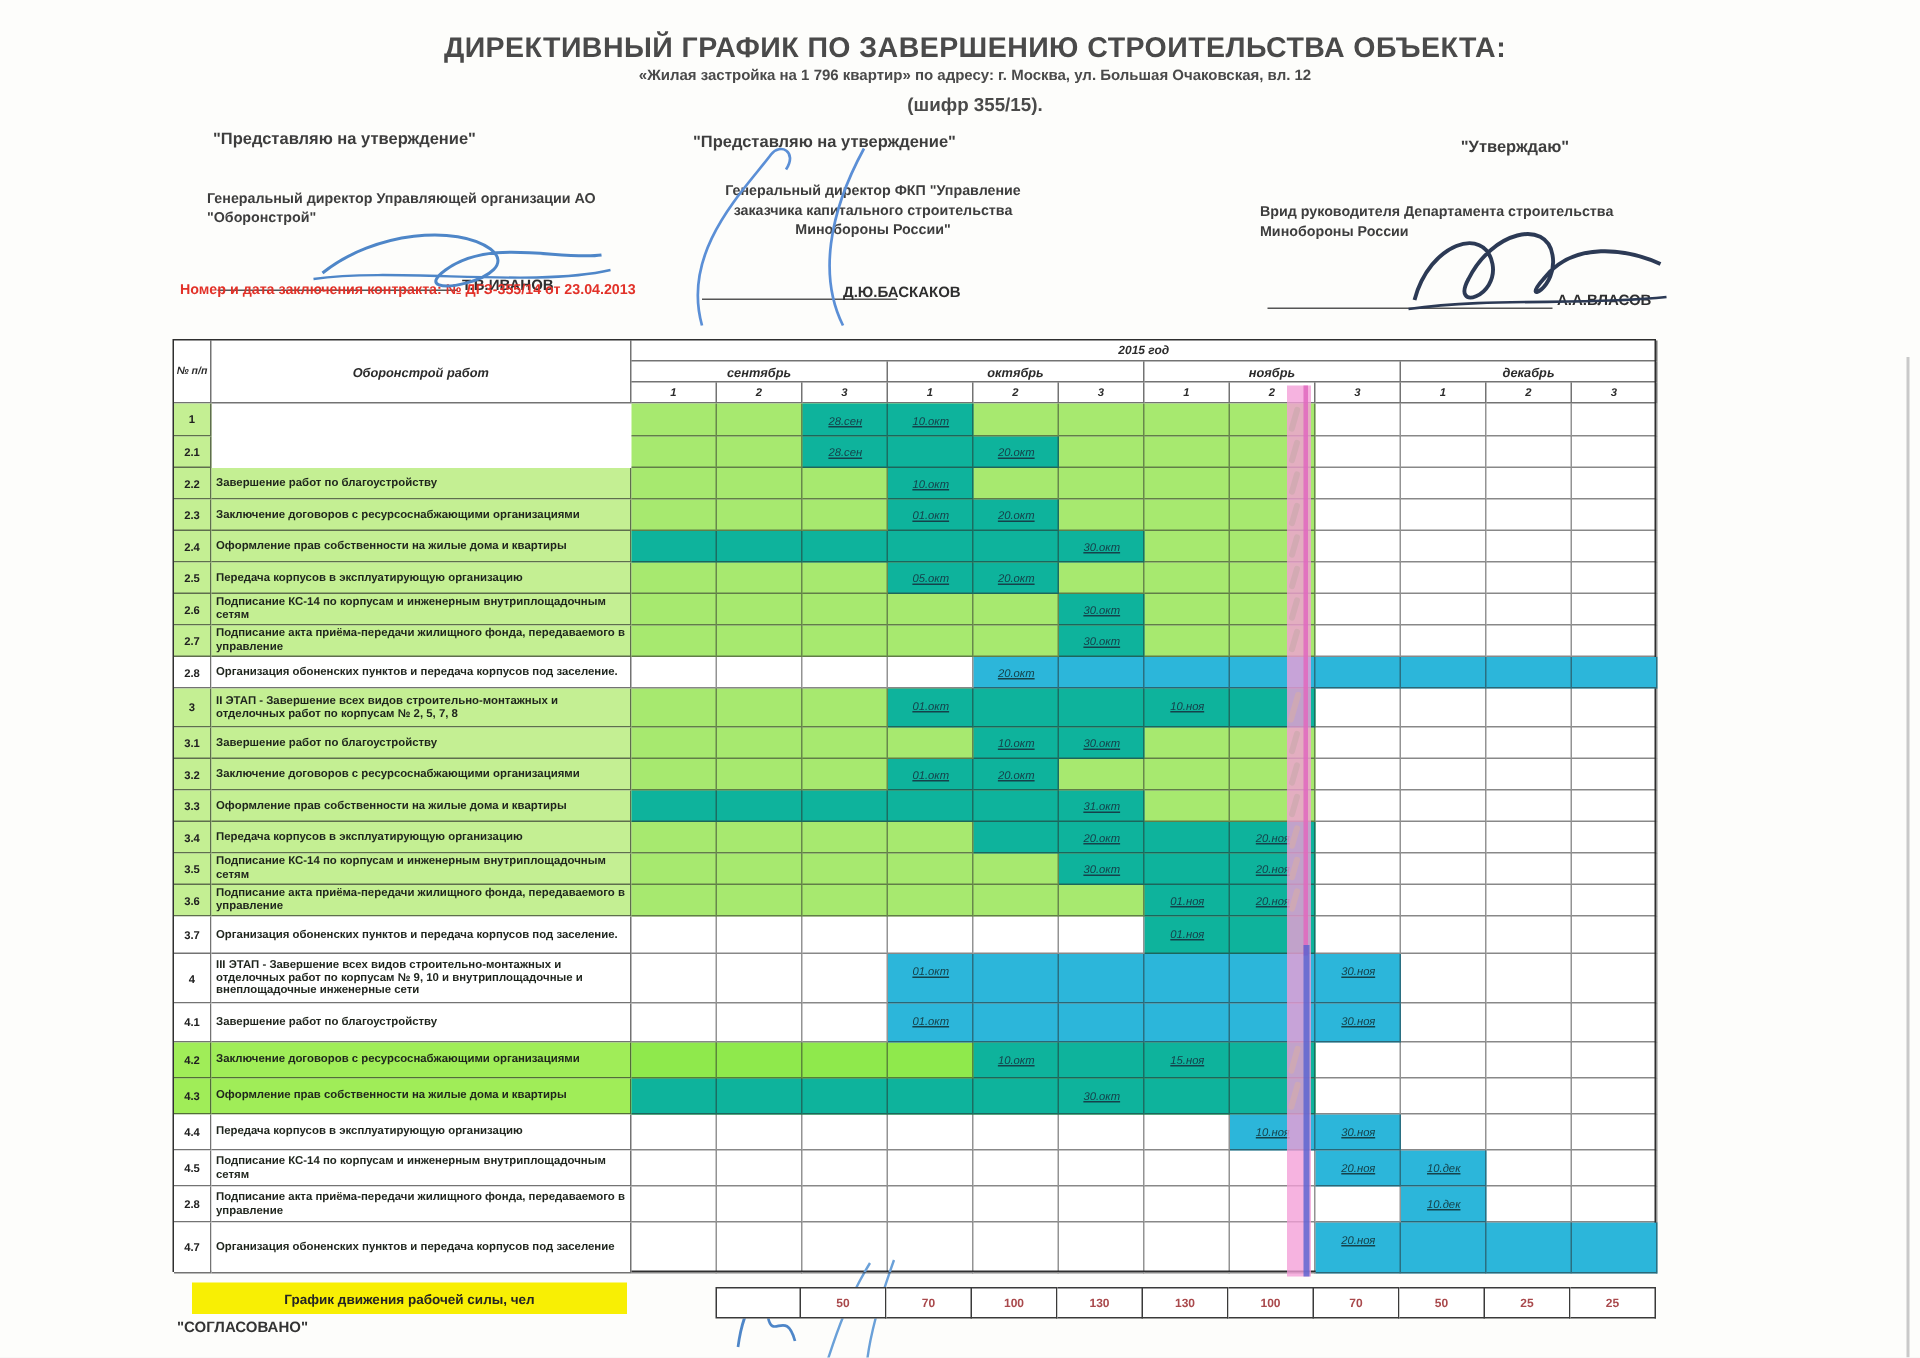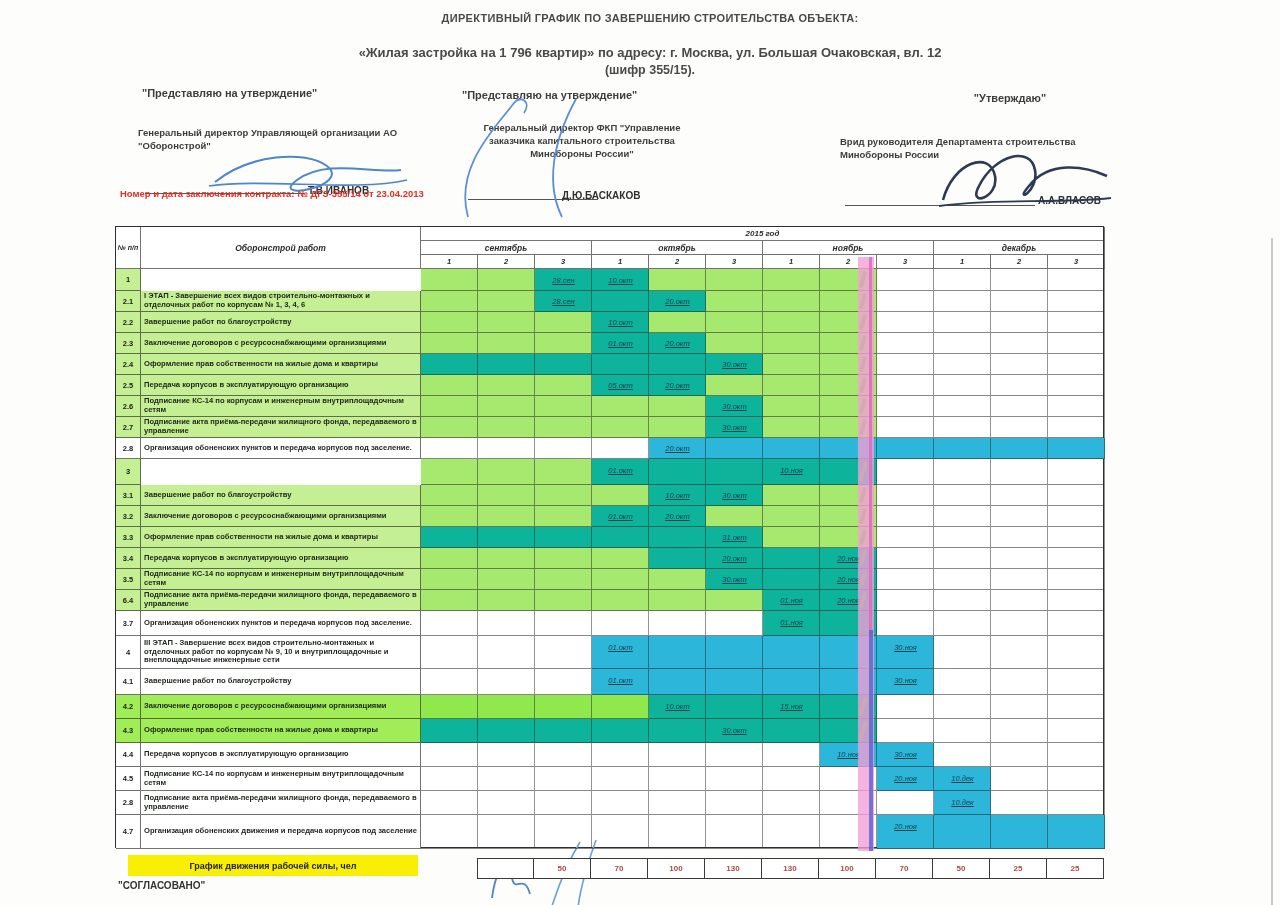--- a/index.html
+++ b/index.html
@@ -1,21 +1,21 @@
 <!DOCTYPE html>
 <html><head>
 <meta charset="utf-8">
 <style>
   html,body{margin:0;padding:0;}
   body{width:1280px;height:905px;position:relative;background:#e8e8e8;
        font-family:"Liberation Sans","DejaVu Sans",sans-serif;}
   .page{position:absolute;left:0;top:0;width:1280px;height:905px;background:#fdfdfb;overflow:hidden;}
   .title-line{position:absolute;left:210px;width:880px;text-align:center;color:#4a4a4a;font-weight:bold;}
-  .t1{top:12px;font-size:11px;letter-spacing:.3px;}
-  .t2{top:45px;font-size:13px;}
+  .t1{top:22px;font-size:19px;letter-spacing:.3px;}
+  .t2{top:45px;font-size:10px;}
   .t3{top:63px;font-size:12.5px;}
   .stamp{position:absolute;font-weight:bold;color:#3d3d3d;font-size:11px;}
   .role{position:absolute;font-weight:bold;color:#3d3d3d;font-size:9.5px;line-height:1.35;text-align:center;}
   .sigline{position:absolute;border-bottom:1.4px solid #555;}
   .signame{position:absolute;font-weight:bold;color:#2f2f2f;font-size:10px;}
   .contract{position:absolute;left:120px;top:188px;color:#e23128;font-weight:bold;font-size:9.5px;}
   #gantt{position:absolute;left:115px;top:226px;width:989px;height:622px;border:1.6px solid #2f2f2f;box-sizing:border-box;background:#fff;}
   .cell{position:absolute;box-sizing:border-box;border-right:1px solid rgba(40,40,40,.65);border-bottom:1px solid rgba(40,40,40,.65);}
   .hcell{display:flex;align-items:center;justify-content:center;font-weight:bold;font-style:italic;color:#2c2c2c;}
   .numcell{display:flex;align-items:center;justify-content:center;font-weight:bold;font-size:7.5px;color:#202020;}
@@ -93,21 +93,20 @@
       <div class="gc" style="left: 590px; top: 42px; width: 57px; height: 22px;"></div>
       <div class="gc" style="left: 647px; top: 42px; width: 57px; height: 22px;"></div>
       <div class="gc" style="left: 704px; top: 42px; width: 57px; height: 22px;"></div>
       <div class="gc" style="left: 761px; top: 42px; width: 57px; height: 22px;"></div>
       <div class="gc" style="left: 818px; top: 42px; width: 57px; height: 22px;"></div>
       <div class="gc" style="left: 875px; top: 42px; width: 57px; height: 22px;"></div>
       <div class="gc" style="left: 932px; top: 42px; width: 57px; height: 22px;"></div>
       <div class="date" style="left: 419px; top: 42px; width: 57px; height: 22px;">28.сен</div>
       <div class="date" style="left: 476px; top: 42px; width: 57px; height: 22px;">10.окт</div>
       <div class="cell numcell" style="left: 0px; top: 64px; width: 25px; height: 21px; background: rgb(196, 239, 147);">2.1</div>
-      <div class="cell labcell" style="left: 25px; top: 64px; width: 280px; height: 21px; background: rgb(196, 239, 147);">I ЭТАП - Завершение всех видов строительно-монтажных и отделочных работ по корпусам № 1, 3, 4, 6</div>
       <div class="wash" style="left: 305px; top: 64px; width: 456px; height: 21px; background: rgb(167, 233, 111);"></div>
       <div class="swash" style="left: 745px; top: 66px; width: 4px; height: 16px; background: rgb(86, 208, 44);"></div>
       <div class="bar" style="left: 419px; top: 64px; width: 171px; height: 21px; background: rgb(14, 179, 156);"></div>
       <div class="gc" style="left: 305px; top: 64px; width: 57px; height: 21px;"></div>
       <div class="gc" style="left: 362px; top: 64px; width: 57px; height: 21px;"></div>
       <div class="gc" style="left: 419px; top: 64px; width: 57px; height: 21px;"></div>
       <div class="gc" style="left: 476px; top: 64px; width: 57px; height: 21px;"></div>
       <div class="gc" style="left: 533px; top: 64px; width: 57px; height: 21px;"></div>
       <div class="gc" style="left: 590px; top: 64px; width: 57px; height: 21px;"></div>
       <div class="gc" style="left: 647px; top: 64px; width: 57px; height: 21px;"></div>
@@ -238,20 +237,21 @@
       <div class="gc" style="left: 533px; top: 211px; width: 57px; height: 21px;"></div>
       <div class="gc" style="left: 590px; top: 211px; width: 57px; height: 21px;"></div>
       <div class="gc" style="left: 647px; top: 211px; width: 57px; height: 21px;"></div>
       <div class="gc" style="left: 704px; top: 211px; width: 57px; height: 21px;"></div>
       <div class="gc" style="left: 761px; top: 211px; width: 57px; height: 21px;"></div>
       <div class="gc" style="left: 818px; top: 211px; width: 57px; height: 21px;"></div>
       <div class="gc" style="left: 875px; top: 211px; width: 57px; height: 21px;"></div>
       <div class="gc" style="left: 932px; top: 211px; width: 57px; height: 21px;"></div>
       <div class="date" style="left: 533px; top: 211px; width: 57px; height: 21px;">20.окт</div>
       <div class="cell numcell" style="left: 0px; top: 232px; width: 25px; height: 26px; background: rgb(196, 239, 147);">3</div>
+      <div class="cell labcell" style="left: 25px; top: 232px; width: 280px; height: 26px; background: rgb(196, 239, 147);">II ЭТАП - Завершение всех видов строительно-монтажных и отделочных работ по корпусам № 2, 5, 7, 8</div>
       <div class="wash" style="left: 305px; top: 232px; width: 456px; height: 26px; background: rgb(167, 233, 111);"></div>
       <div class="swash" style="left: 745px; top: 234px; width: 4px; height: 21px; background: rgb(86, 208, 44);"></div>
       <div class="bar" style="left: 476px; top: 232px; width: 285px; height: 26px; background: rgb(14, 179, 156);"></div>
       <div class="gc" style="left: 305px; top: 232px; width: 57px; height: 26px;"></div>
       <div class="gc" style="left: 362px; top: 232px; width: 57px; height: 26px;"></div>
       <div class="gc" style="left: 419px; top: 232px; width: 57px; height: 26px;"></div>
       <div class="gc" style="left: 476px; top: 232px; width: 57px; height: 26px;"></div>
       <div class="gc" style="left: 533px; top: 232px; width: 57px; height: 26px;"></div>
       <div class="gc" style="left: 590px; top: 232px; width: 57px; height: 26px;"></div>
       <div class="gc" style="left: 647px; top: 232px; width: 57px; height: 26px;"></div>
@@ -349,21 +349,21 @@
       <div class="gc" style="left: 533px; top: 342px; width: 57px; height: 21px;"></div>
       <div class="gc" style="left: 590px; top: 342px; width: 57px; height: 21px;"></div>
       <div class="gc" style="left: 647px; top: 342px; width: 57px; height: 21px;"></div>
       <div class="gc" style="left: 704px; top: 342px; width: 57px; height: 21px;"></div>
       <div class="gc" style="left: 761px; top: 342px; width: 57px; height: 21px;"></div>
       <div class="gc" style="left: 818px; top: 342px; width: 57px; height: 21px;"></div>
       <div class="gc" style="left: 875px; top: 342px; width: 57px; height: 21px;"></div>
       <div class="gc" style="left: 932px; top: 342px; width: 57px; height: 21px;"></div>
       <div class="date" style="left: 590px; top: 342px; width: 57px; height: 21px;">30.окт</div>
       <div class="date" style="left: 704px; top: 342px; width: 57px; height: 21px;">20.ноя</div>
-      <div class="cell numcell" style="left: 0px; top: 363px; width: 25px; height: 21px; background: rgb(196, 239, 147);">6.4</div>
+      <div class="cell numcell" style="left: 0px; top: 363px; width: 25px; height: 21px; background: rgb(196, 239, 147);">3.6</div>
       <div class="cell labcell" style="left: 25px; top: 363px; width: 280px; height: 21px; background: rgb(196, 239, 147);">Подписание акта приёма-передачи жилищного фонда, передаваемого в управление</div>
       <div class="wash" style="left: 305px; top: 363px; width: 456px; height: 21px; background: rgb(167, 233, 111);"></div>
       <div class="swash" style="left: 745px; top: 365px; width: 4px; height: 16px; background: rgb(86, 208, 44);"></div>
       <div class="bar" style="left: 647px; top: 363px; width: 114px; height: 21px; background: rgb(14, 179, 156);"></div>
       <div class="gc" style="left: 305px; top: 363px; width: 57px; height: 21px;"></div>
       <div class="gc" style="left: 362px; top: 363px; width: 57px; height: 21px;"></div>
       <div class="gc" style="left: 419px; top: 363px; width: 57px; height: 21px;"></div>
       <div class="gc" style="left: 476px; top: 363px; width: 57px; height: 21px;"></div>
       <div class="gc" style="left: 533px; top: 363px; width: 57px; height: 21px;"></div>
       <div class="gc" style="left: 590px; top: 363px; width: 57px; height: 21px;"></div>
@@ -506,21 +506,21 @@
       <div class="gc" style="left: 533px; top: 564px; width: 57px; height: 24px;"></div>
       <div class="gc" style="left: 590px; top: 564px; width: 57px; height: 24px;"></div>
       <div class="gc" style="left: 647px; top: 564px; width: 57px; height: 24px;"></div>
       <div class="gc" style="left: 704px; top: 564px; width: 57px; height: 24px;"></div>
       <div class="gc" style="left: 761px; top: 564px; width: 57px; height: 24px;"></div>
       <div class="gc" style="left: 818px; top: 564px; width: 57px; height: 24px;"></div>
       <div class="gc" style="left: 875px; top: 564px; width: 57px; height: 24px;"></div>
       <div class="gc" style="left: 932px; top: 564px; width: 57px; height: 24px;"></div>
       <div class="date" style="left: 818px; top: 564px; width: 57px; height: 22px;">10.дек</div>
       <div class="cell numcell" style="left: 0px; top: 588px; width: 25px; height: 34px; background: rgb(255, 255, 255);">4.7</div>
-      <div class="cell labcell" style="left: 25px; top: 588px; width: 280px; height: 34px; background: rgb(255, 255, 255);">Организация обоненских движения и передача корпусов под заселение</div>
+      <div class="cell labcell" style="left: 25px; top: 588px; width: 280px; height: 34px; background: rgb(255, 255, 255);">Организация обоненских пунктов и передача корпусов под заселение</div>
       <div class="bar" style="left: 761px; top: 588px; width: 228px; height: 34px; background: rgb(44, 182, 218);"></div>
       <div class="gc" style="left: 305px; top: 588px; width: 57px; height: 34px;"></div>
       <div class="gc" style="left: 362px; top: 588px; width: 57px; height: 34px;"></div>
       <div class="gc" style="left: 419px; top: 588px; width: 57px; height: 34px;"></div>
       <div class="gc" style="left: 476px; top: 588px; width: 57px; height: 34px;"></div>
       <div class="gc" style="left: 533px; top: 588px; width: 57px; height: 34px;"></div>
       <div class="gc" style="left: 590px; top: 588px; width: 57px; height: 34px;"></div>
       <div class="gc" style="left: 647px; top: 588px; width: 57px; height: 34px;"></div>
       <div class="gc" style="left: 704px; top: 588px; width: 57px; height: 34px;"></div>
       <div class="gc" style="left: 761px; top: 588px; width: 57px; height: 34px;"></div>

